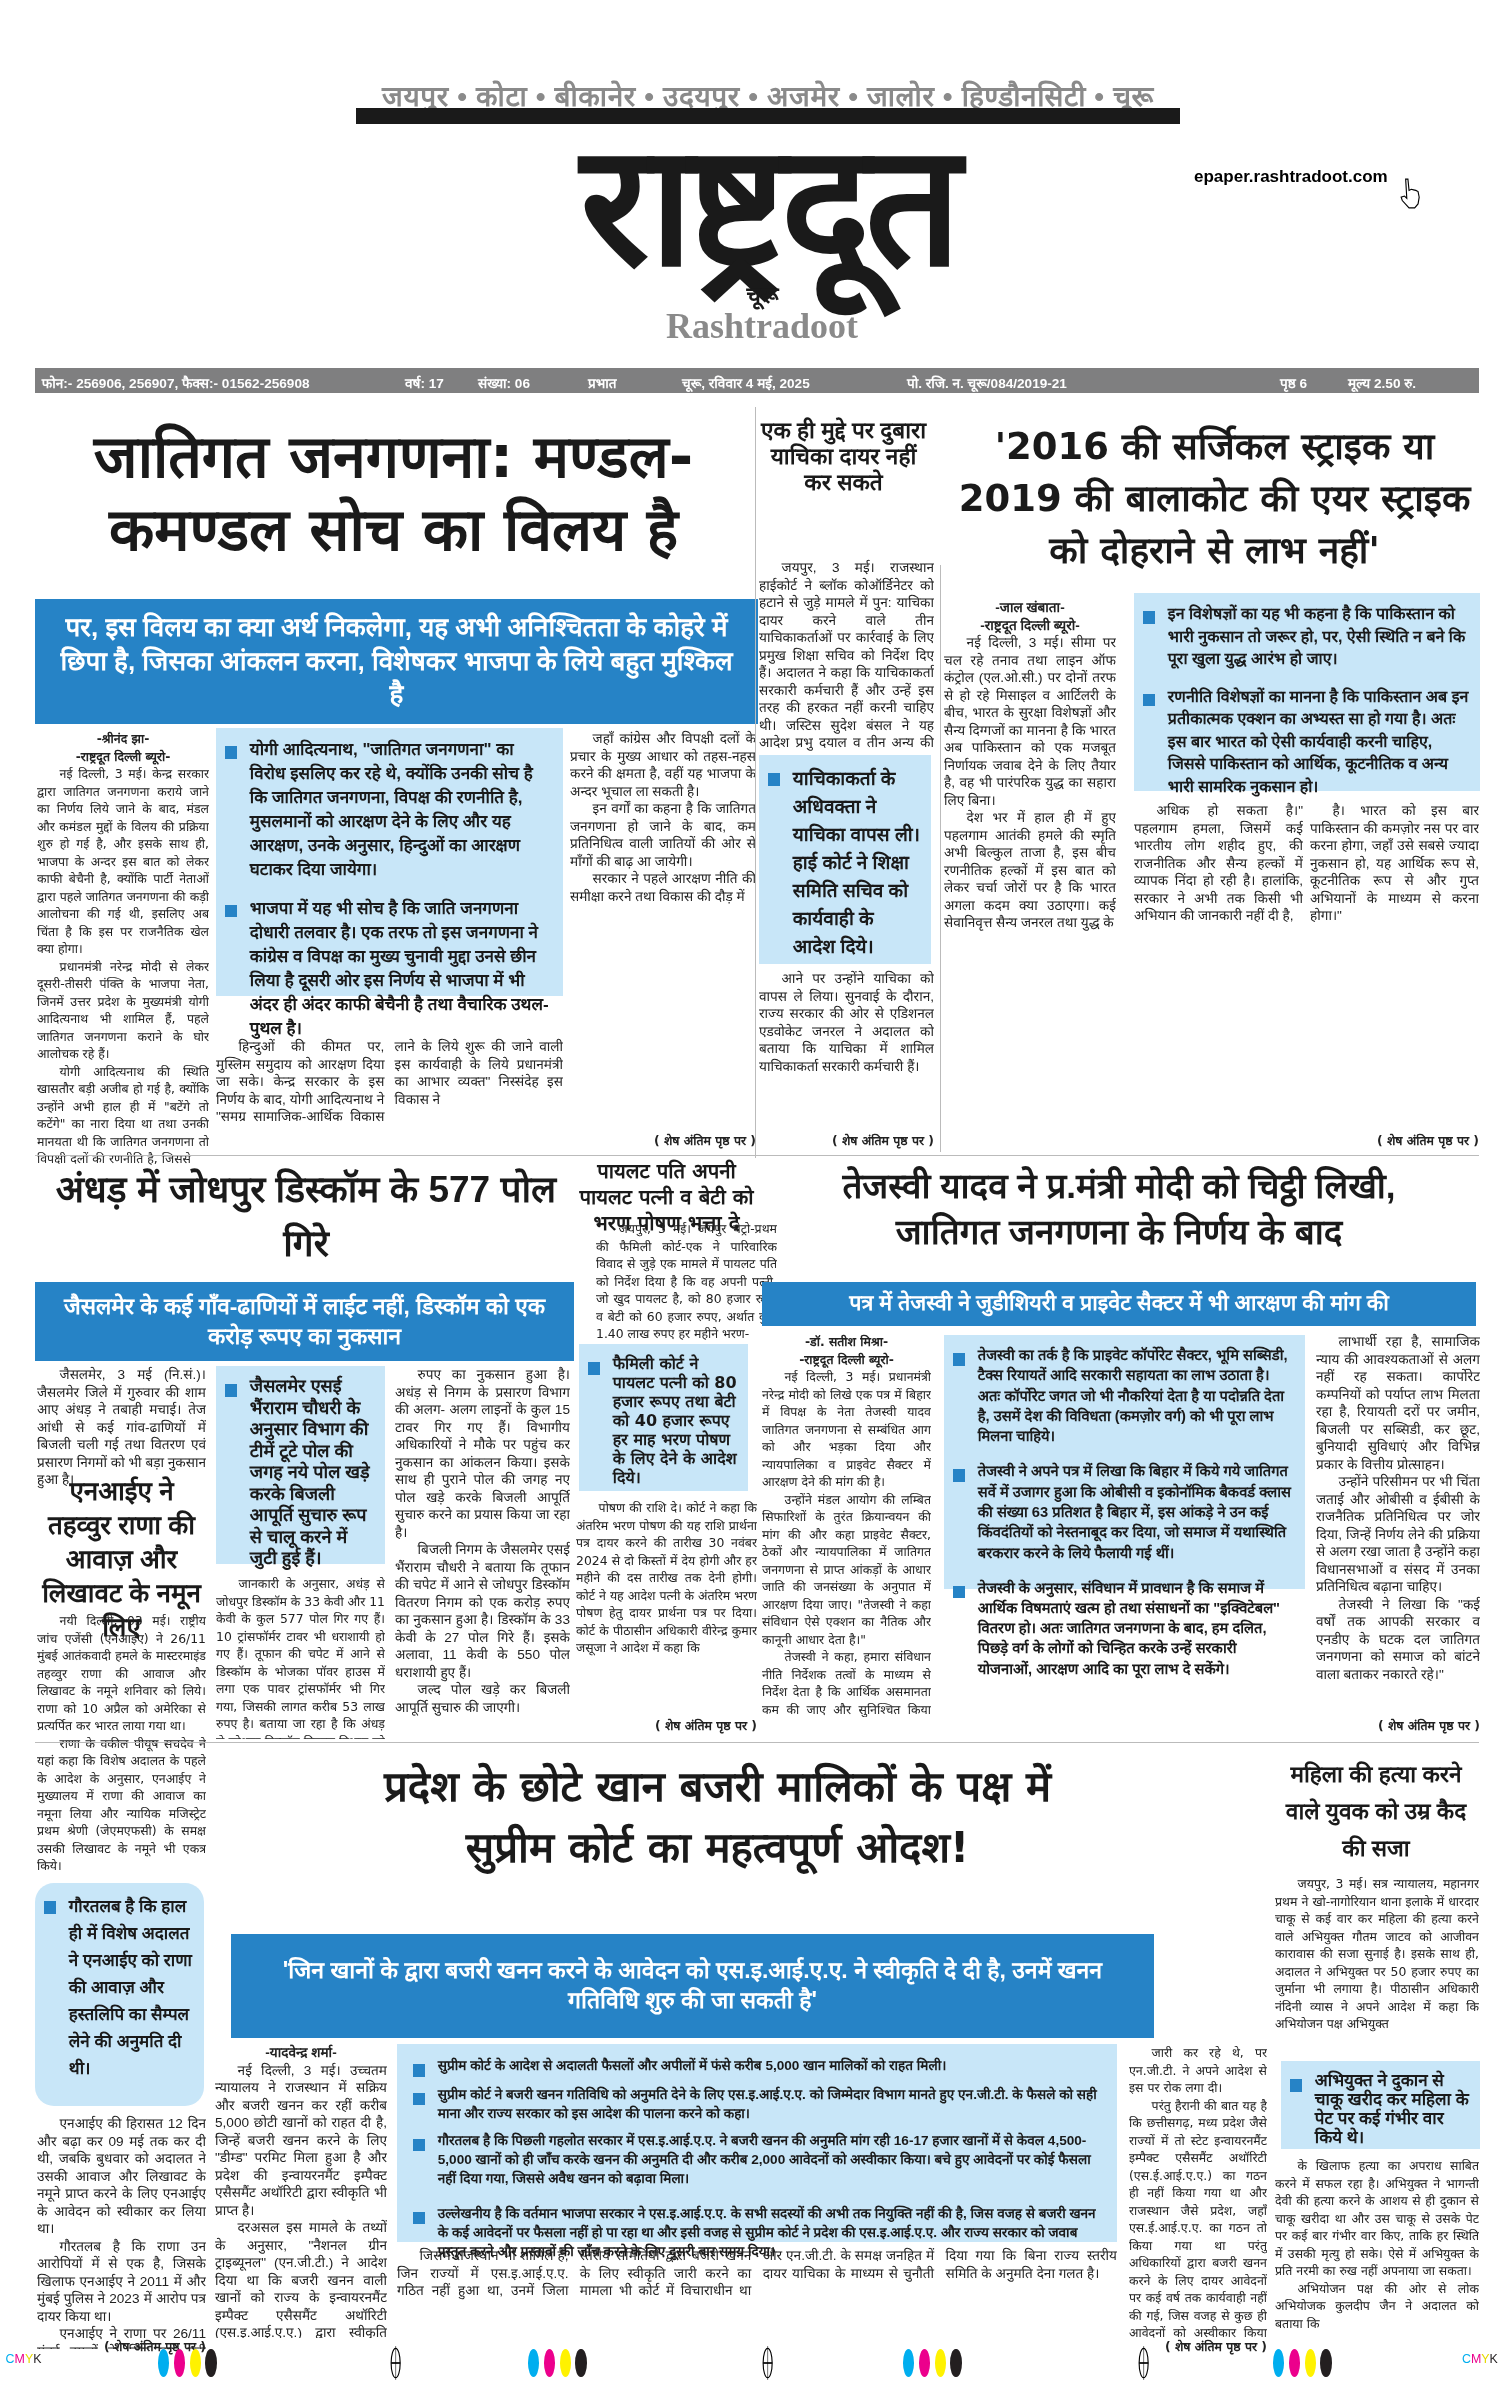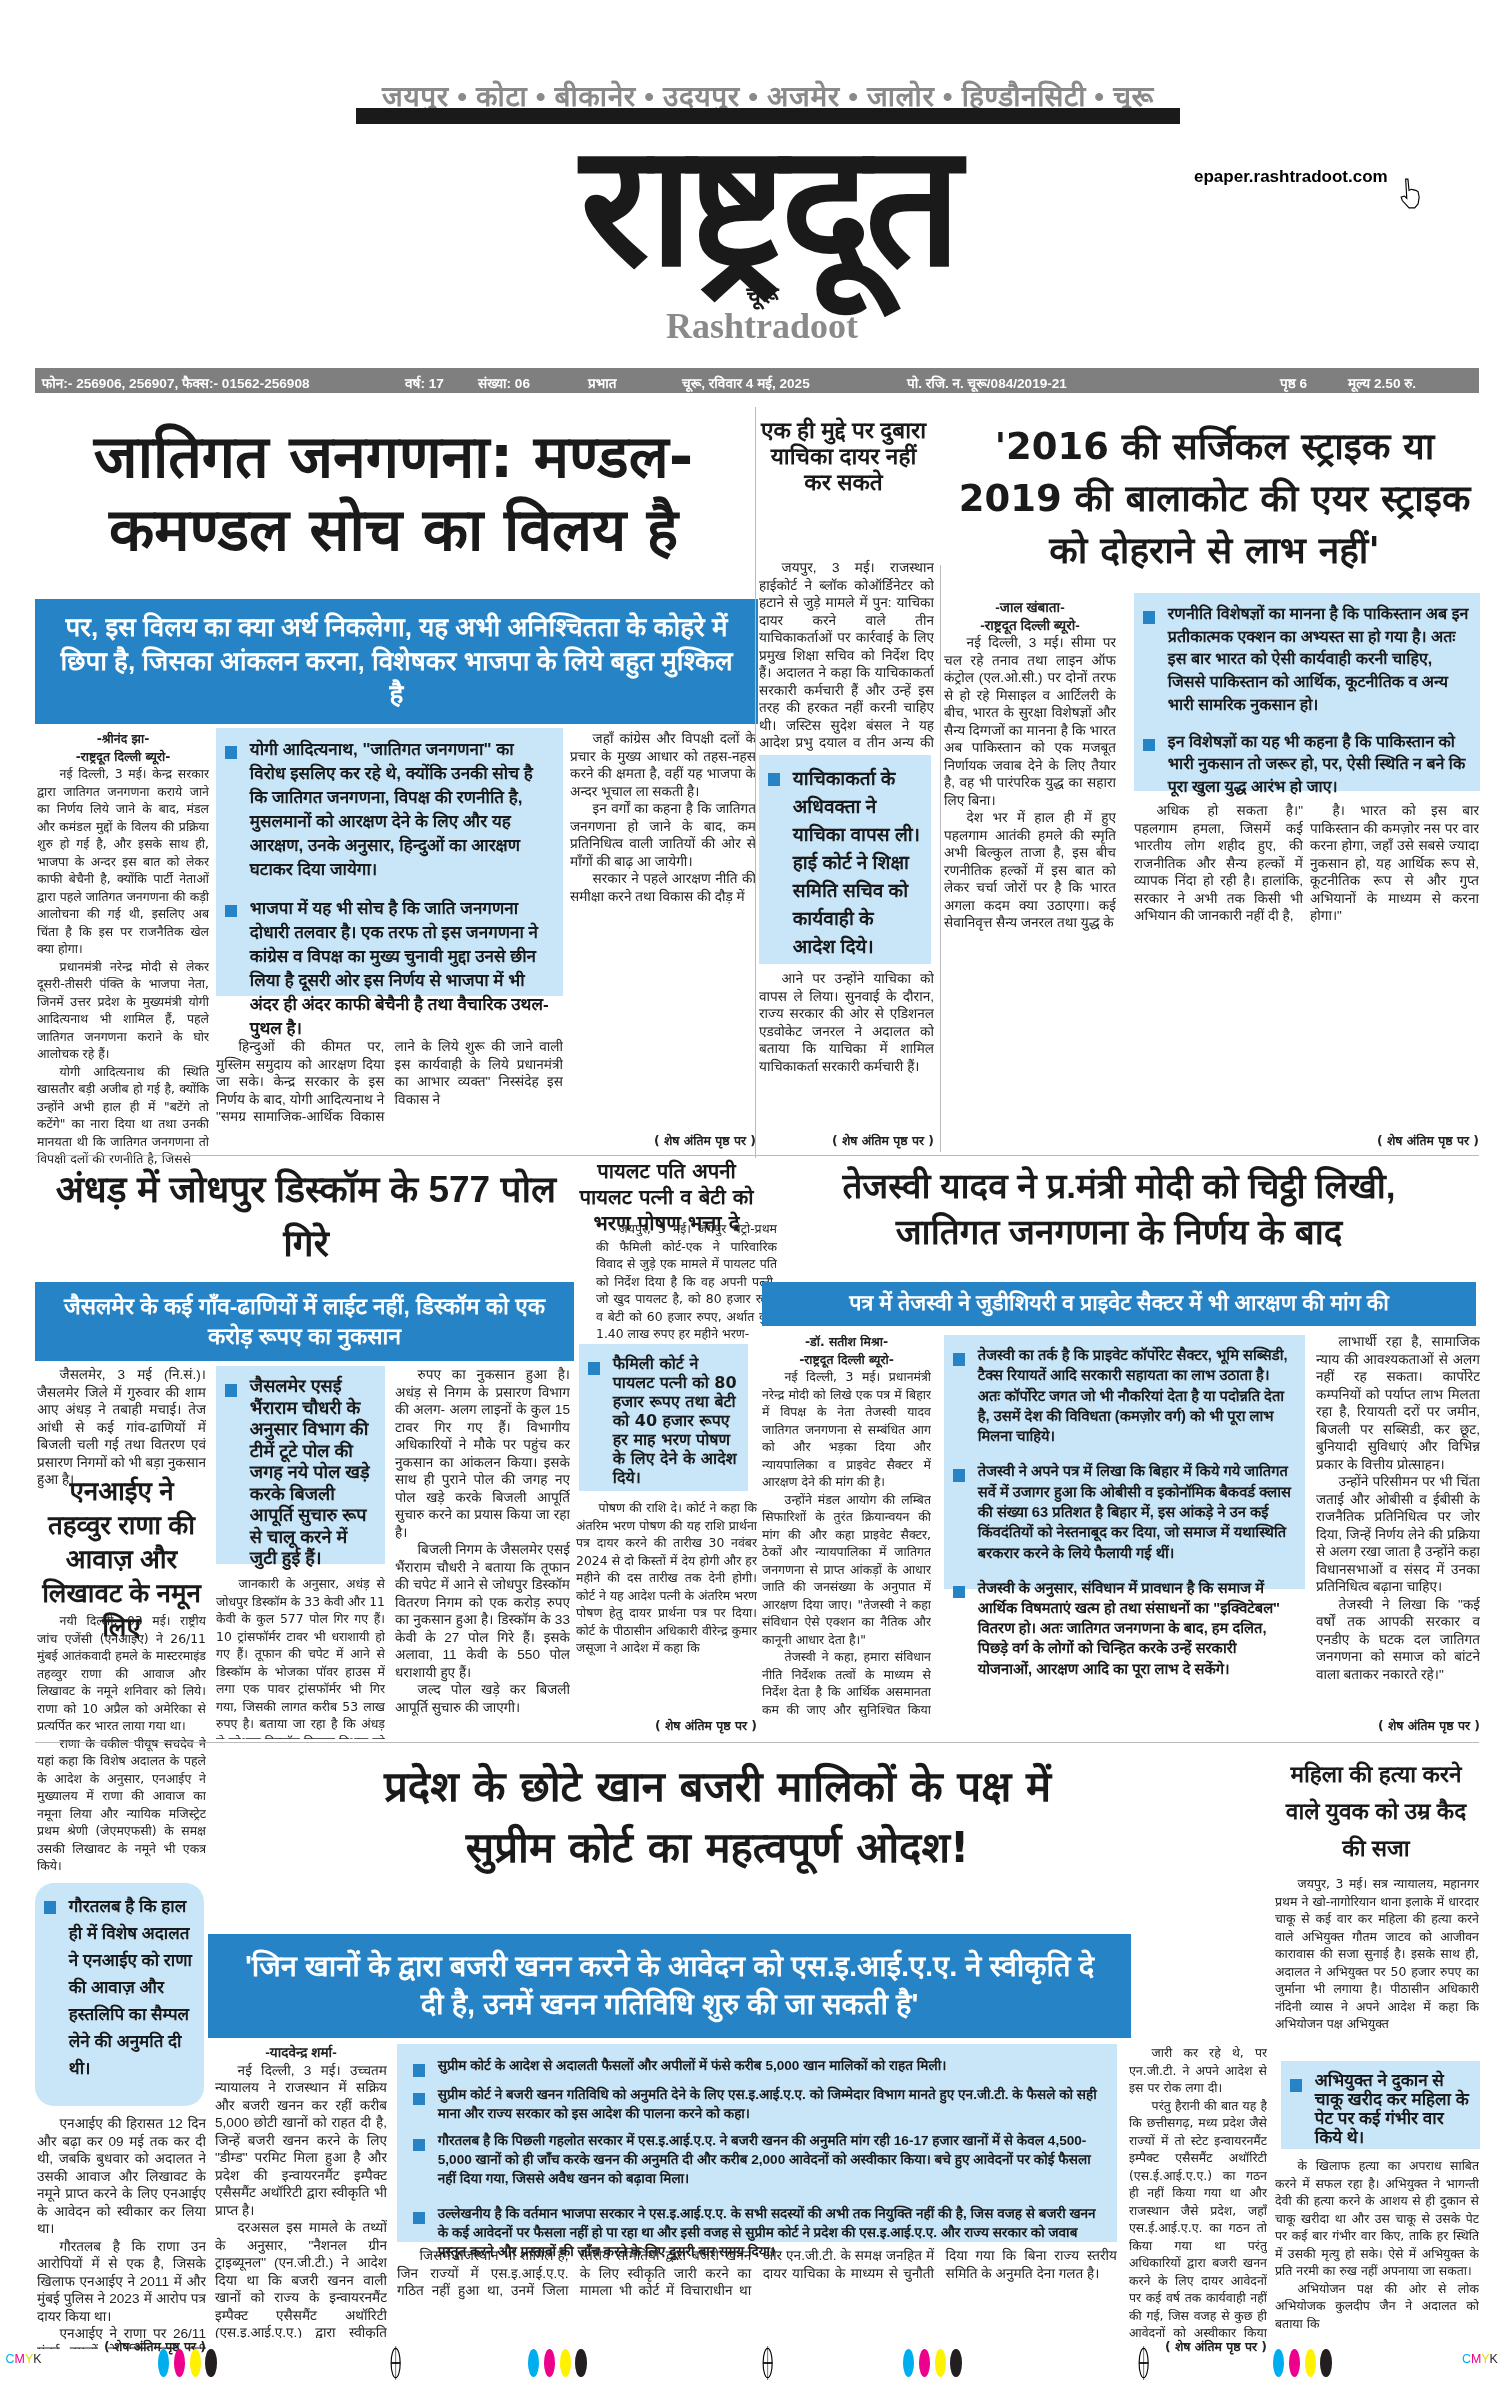--- a/index.html
+++ b/index.html
@@ -110,25 +110,25 @@
 <div class="abs hl" style="left:949px;top:421px;width:531px;font-size:37px;line-height:52px;">'2016 की सर्जिकल स्ट्राइक या 2019 की बालाकोट की एयर स्ट्राइक को दोहराने से लाभ नहीं'</div>
 <div class="abs body-col cond" style="left:944px;top:599px;width:172px;height:542px;">
   <div class="byline">-जाल खंबाता-</div>
   <div class="byline">-राष्ट्रदूत दिल्ली ब्यूरो-</div>
   <p>नई दिल्ली, 3 मई। सीमा पर चल रहे तनाव तथा लाइन ऑफ कंट्रोल (एल.ओ.सी.) पर दोनों तरफ से हो रहे मिसाइल व आर्टिलरी के बीच, भारत के सुरक्षा विशेषज्ञों और सैन्य दिग्गजों का मानना है कि भारत अब पाकिस्तान को एक मजबूत निर्णायक जवाब देने के लिए तैयार है, वह भी पारंपरिक युद्ध का सहारा लिए बिना।</p>
   <p>देश भर में हाल ही में हुए पहलगाम आतंकी हमले की स्मृति अभी बिल्कुल ताजा है, इस बीच रणनीतिक हल्कों में इस बात को लेकर चर्चा जोरों पर है कि भारत अगला कदम क्या उठाएगा। कई सेवानिवृत्त सैन्य जनरल तथा युद्ध के</p>
 </div>
 <div class="abs lightbox" style="left:1134px;top:593px;width:346px;height:198px;font-size:16px;line-height:22.6px;">
   <div class="bullet">
       <span class="sq"></span>
+      <span>इन विशेषज्ञों का यह भी कहना है कि पाकिस्तान को भारी नुकसान तो जरूर हो, पर, ऐसी स्थिति न बने कि पूरा खुला युद्ध आरंभ हो जाए।</span>
+    </div>
+  <div class="bullet">
+      <span class="sq"></span>
       <span>रणनीति विशेषज्ञों का मानना है कि पाकिस्तान अब इन प्रतीकात्मक एक्शन का अभ्यस्त सा हो गया है। अतः इस बार भारत को ऐसी कार्यवाही करनी चाहिए, जिससे पाकिस्तान को आर्थिक, कूटनीतिक व अन्य भारी सामरिक नुकसान हो।</span>
-    </div>
-  <div class="bullet">
-      <span class="sq"></span>
-      <span>इन विशेषज्ञों का यह भी कहना है कि पाकिस्तान को भारी नुकसान तो जरूर हो, पर, ऐसी स्थिति न बने कि पूरा खुला युद्ध आरंभ हो जाए।</span>
     </div>
 </div>
 <div class="abs body-col cond" style="left:1134px;top:802px;width:169px;height:339px;">
   <p>अधिक हो सकता है।" पहलगाम हमला, जिसमें कई भारतीय लोग शहीद हुए, की राजनीतिक और सैन्य हल्कों में व्यापक निंदा हो रही है। हालांकि, सरकार ने अभी तक किसी भी अभियान की जानकारी नहीं दी है,</p>
 </div>
 <div class="abs body-col cond" style="left:1310px;top:802px;width:169px;height:327px;">
   <p>है। भारत को इस बार पाकिस्तान की कमज़ोर नस पर वार करना होगा, जहाँ उसे सबसे ज्यादा नुकसान हो, यह आर्थिक रूप से, कूटनीतिक रूप से और गुप्त अभियानों के माध्यम से करना होगा।"</p>
 </div>
 <div class="abs cont body-col" style="left:1310px;top:1132px;width:169px;">( शेष अंतिम पृष्ठ पर )</div>
 
@@ -220,21 +220,21 @@
   <p>लाभार्थी रहा है, सामाजिक न्याय की आवश्यकताओं से अलग नहीं रह सकता। कार्पोरेट कम्पनियों को पर्याप्त लाभ मिलता रहा है, रियायती दरों पर जमीन, बिजली पर सब्सिडी, कर छूट, बुनियादी सुविधाएं और विभिन्न प्रकार के वित्तीय प्रोत्साहन।</p>
   <p>उन्होंने परिसीमन पर भी चिंता जताई और ओबीसी व ईबीसी के राजनैतिक प्रतिनिधित्व पर जोर दिया, जिन्हें निर्णय लेने की प्रक्रिया से अलग रखा जाता है उन्होंने कहा विधानसभाओं व संसद में उनका प्रतिनिधित्व बढ़ाना चाहिए।</p>
   <p>तेजस्वी ने लिखा कि "कई वर्षों तक आपकी सरकार व एनडीए के घटक दल जातिगत जनगणना को समाज को बांटने वाला बताकर नकारते रहे।"</p>
 </div>
 <div class="abs cont body-col" style="left:1316px;top:1717px;width:164px;">( शेष अंतिम पृष्ठ पर )</div>
 
 <div class="abs hl" style="left:215px;top:1756px;width:1005px;font-size:42px;line-height:61px;">
   <div>प्रदेश के छोटे खान बजरी मालिकों के पक्ष में</div>
   <div>सुप्रीम कोर्ट का महत्वपूर्ण ओदश!</div>
 </div>
-<div class="abs blue-band" style="left:208px;top:1934px;width:923px;height:104px;font-size:29px;padding:4px 34px;">
+<div class="abs blue-band" style="left:231px;top:1934px;width:923px;height:104px;font-size:23px;padding:4px 34px;">
   <span>'जिन खानों के द्वारा बजरी खनन करने के आवेदन को एस.इ.आई.ए.ए. ने स्वीकृति दे दी है, उनमें खनन गतिविधि शुरु की जा सकती है'</span>
 </div>
 <div class="abs body-col cond" style="left:215px;top:2044px;width:172px;height:294px;">
   <div class="byline">-यादवेन्द्र शर्मा-</div>
   <p>नई दिल्ली, 3 मई। उच्चतम न्यायालय ने राजस्थान में सक्रिय और बजरी खनन कर रहीं करीब 5,000 छोटी खानों को राहत दी है, जिन्हें बजरी खनन करने के लिए "डीम्ड" परमिट मिला हुआ है और प्रदेश की इन्वायरनमैंट इम्पैक्ट एसैसमैंट अथॉरिटी द्वारा स्वीकृति भी प्राप्त है।</p>
   <p>दरअसल इस मामले के तथ्यों के अनुसार, "नैशनल ग्रीन ट्राइब्यूनल" (एन.जी.टी.) ने आदेश दिया था कि बजरी खनन वाली खानों को राज्य के इन्वायरनमैंट इम्पैक्ट एसैसमैंट अथॉरिटी (एस.इ.आई.ए.ए.) द्वारा स्वीकृति प्राप्त करने के बाद ही खनन की अनुमति दी जाएगी।</p>
 </div>
 <div class="abs lightbox" style="left:397px;top:2044px;width:720px;height:198px;font-size:13.6px;line-height:19px;padding:12.4px 16px;">
   <div class="bullet" style="margin-bottom:8px">
       <span class="sq"></span>

